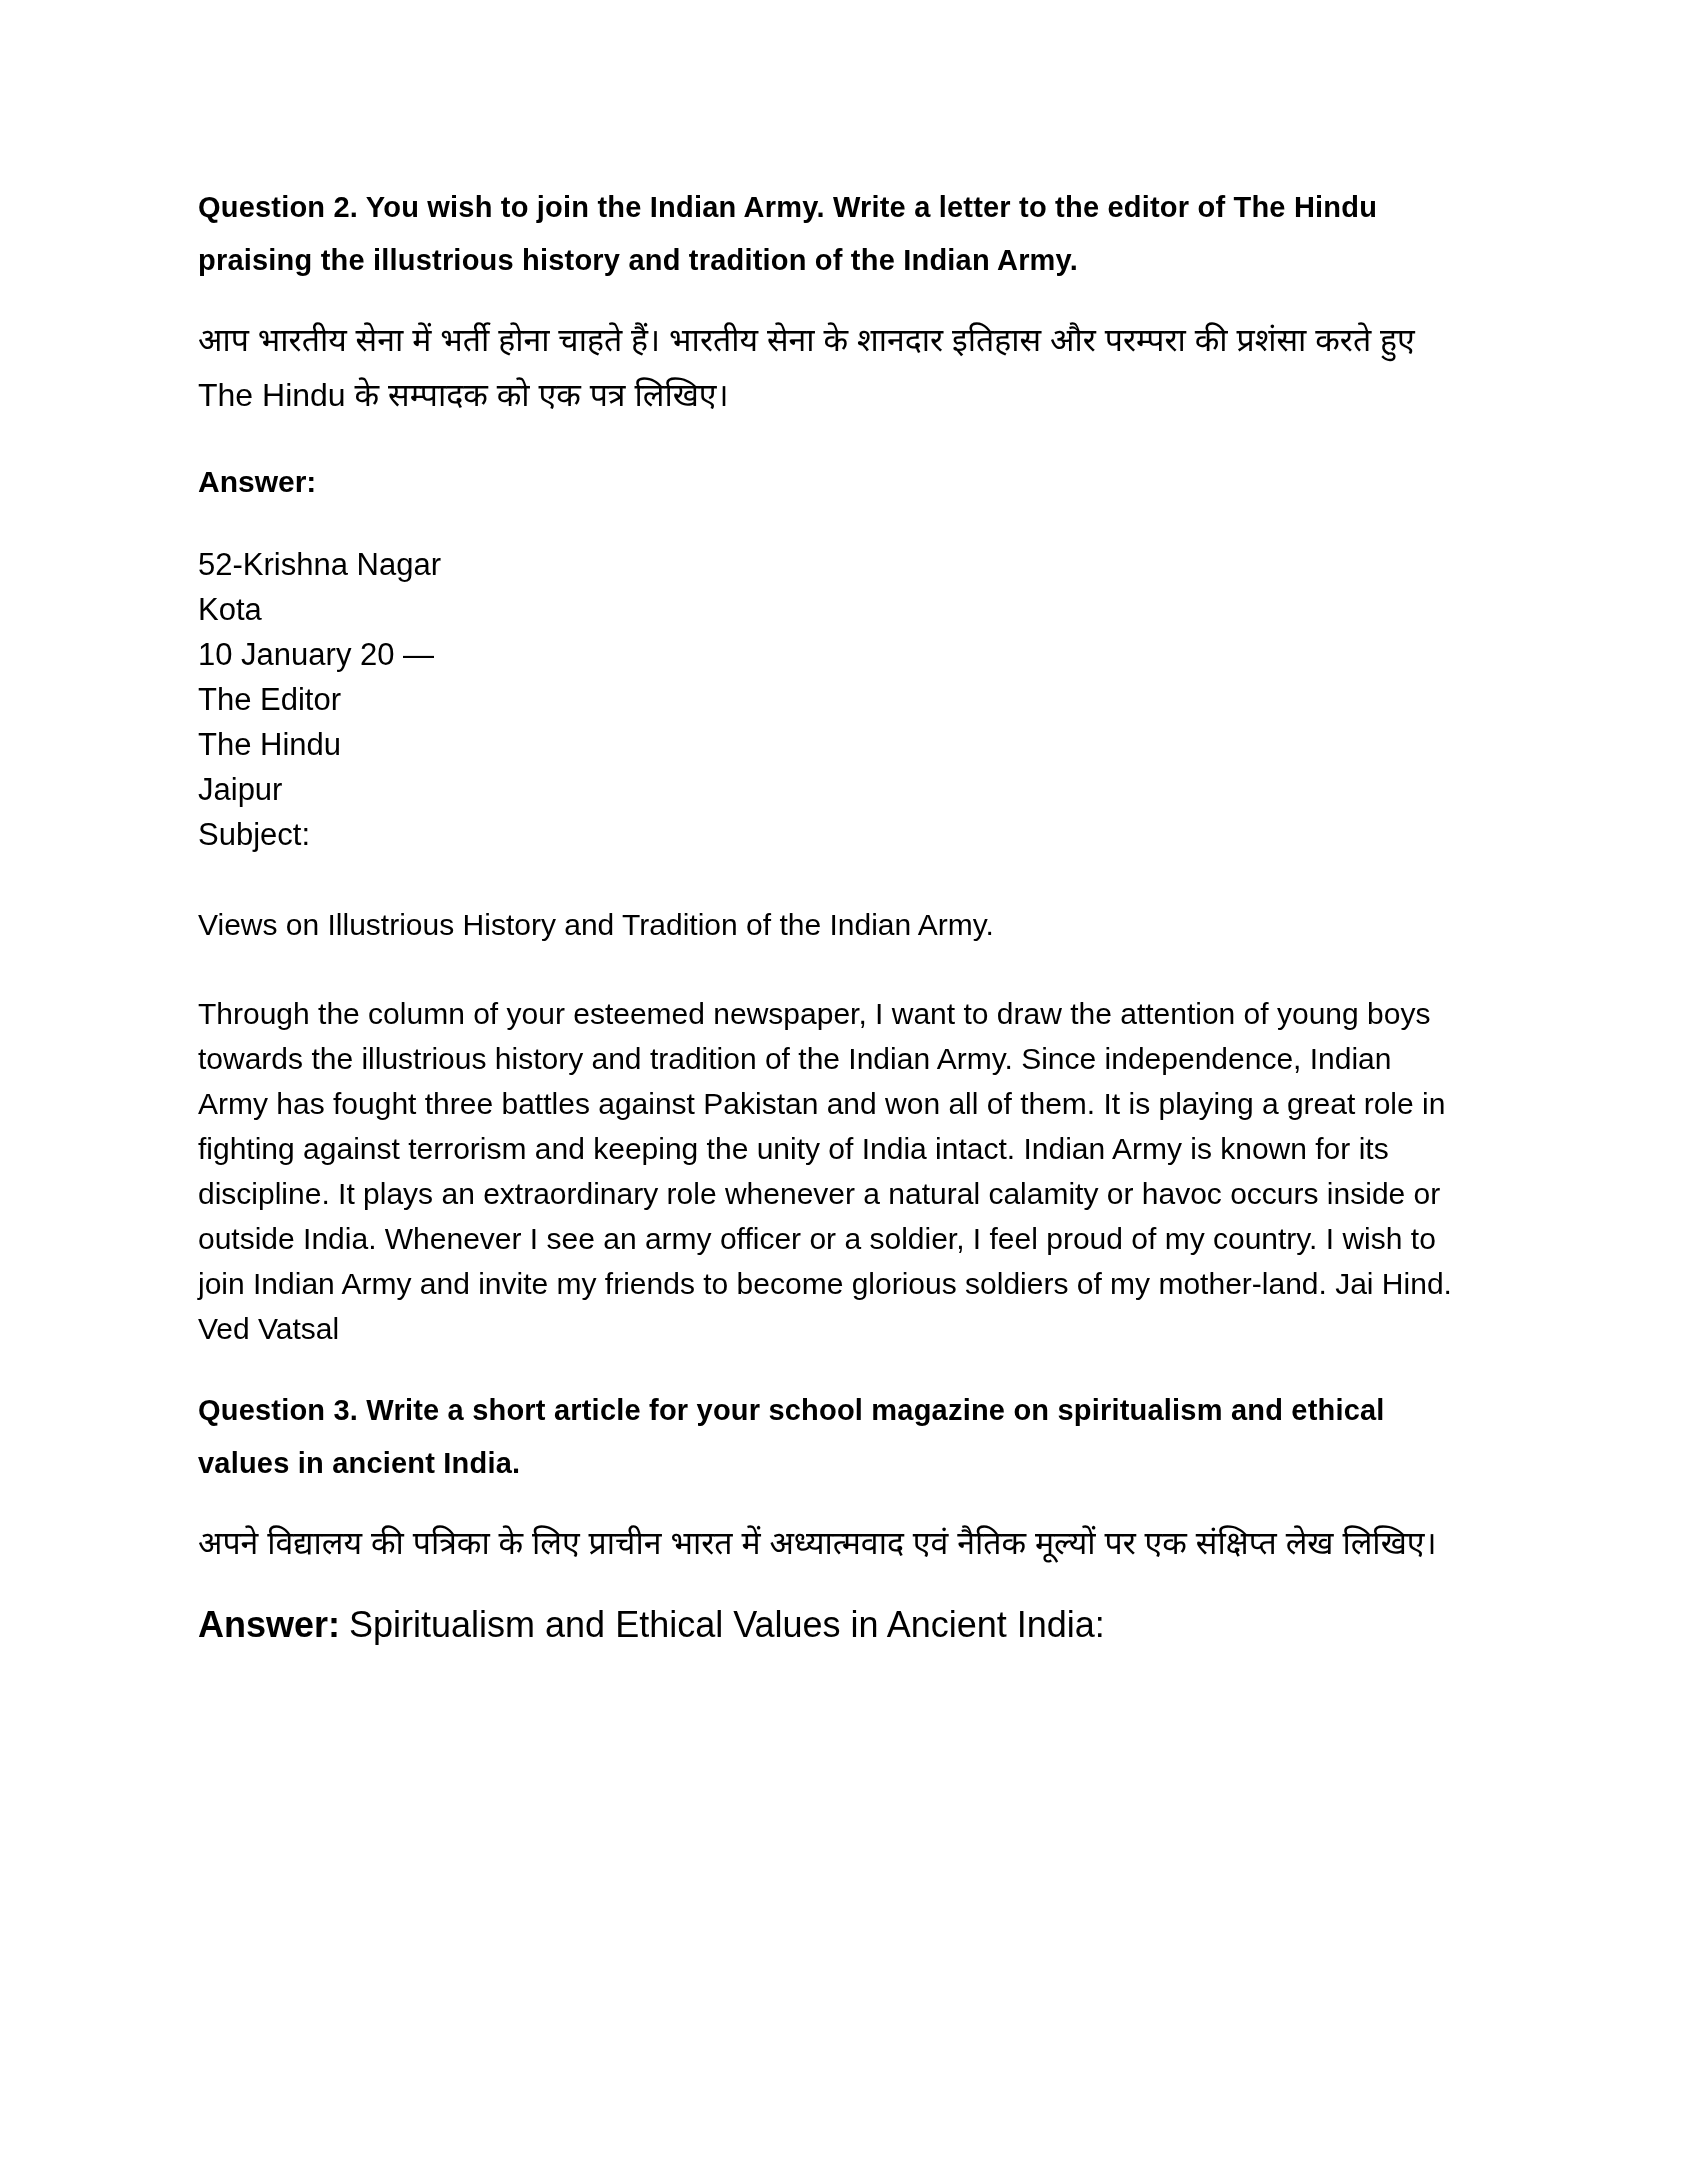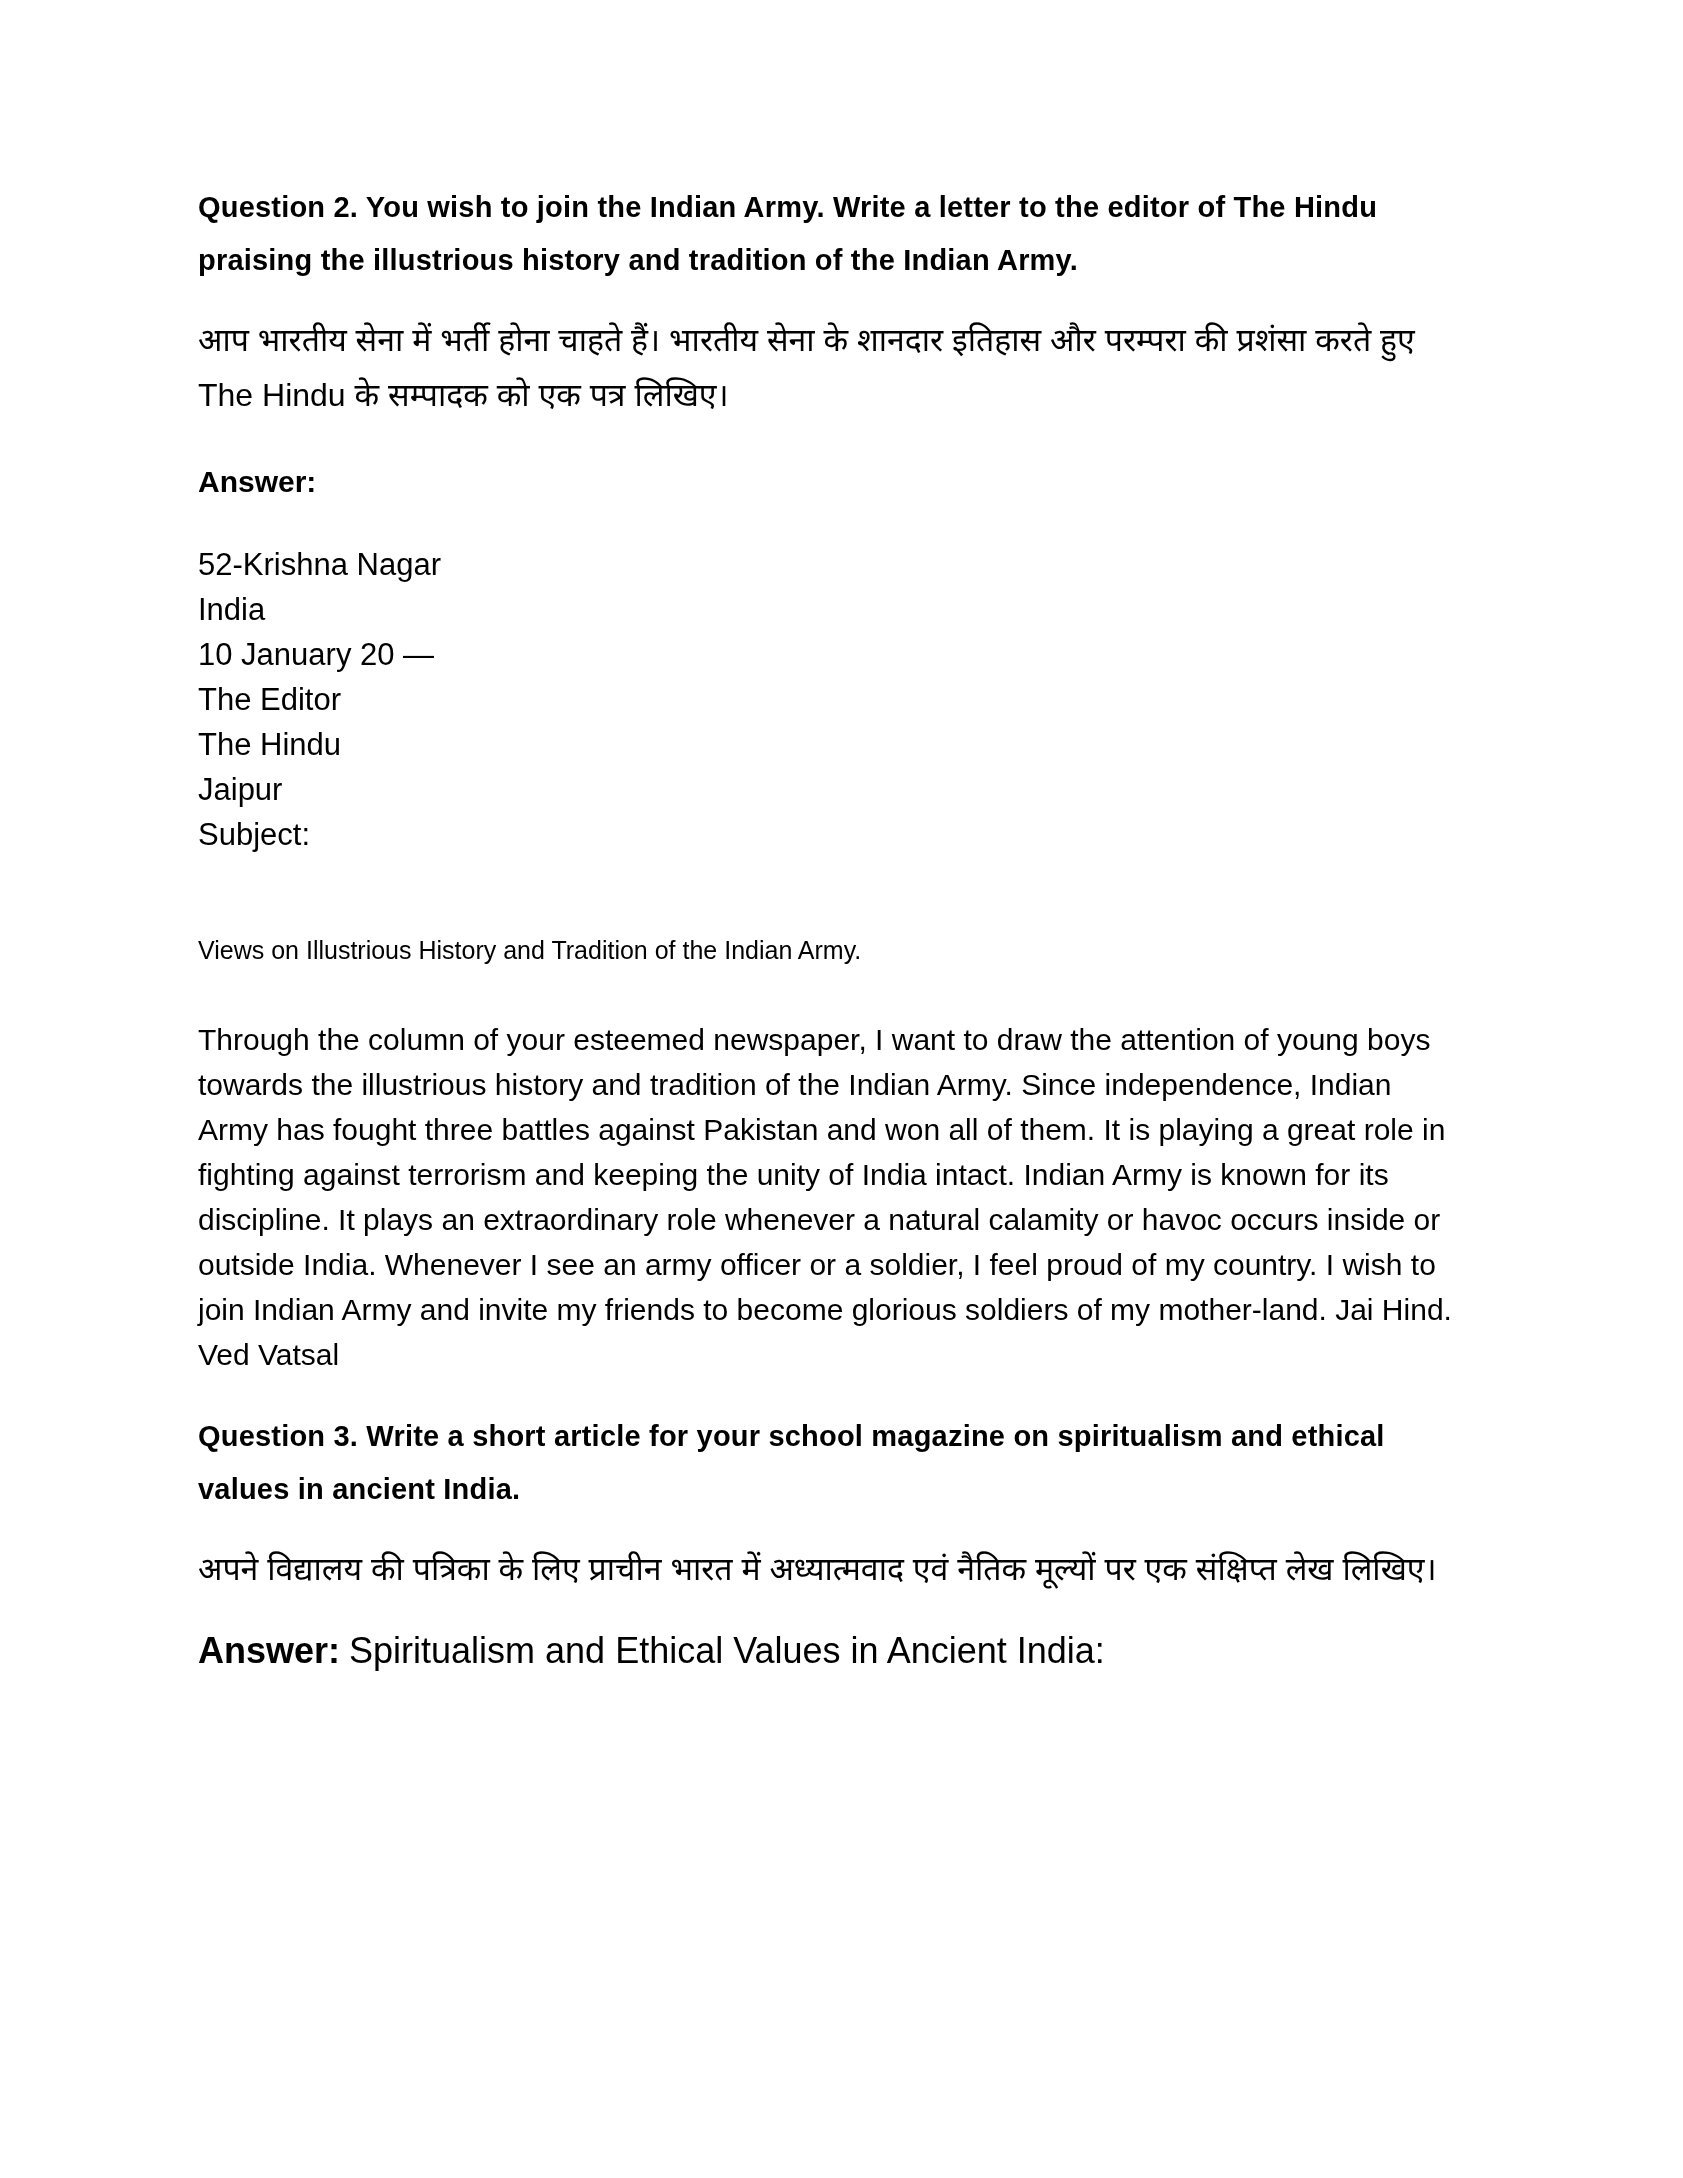--- a/index.html
+++ b/index.html
@@ -43,23 +43,23 @@
     margin-top: 36px;
   }
   .address-block {
     margin-top: 38px;
   }
   .body-line, .address-line {
     font-size: 31px;
     line-height: 45px;
   }
   .subject-line {
-    font-size: 25px;
+    font-size: 30px;
     line-height: 45px;
-    margin-top: 71px;
+    margin-top: 45px;
   }
   .salutation {
     font-size: 30px;
     line-height: 45px;
     margin-top: 43px;
   }
   .letter-body {
     font-size: 30px;
     line-height: 45px;
     margin-top: 44px;
@@ -95,21 +95,21 @@
   <div class="content">
 
     <div class="q-heading">Question 2. You wish to join the Indian Army. Write a letter to the editor of The Hindu praising the illustrious history and tradition of the Indian Army.</div>
 
     <div class="hindi">आप भारतीय सेना में भर्ती होना चाहते हैं। भारतीय सेना के शानदार इतिहास और परम्परा की प्रशंसा करते हुए The Hindu के सम्पादक को एक पत्र लिखिए।</div>
 
     <div class="answer-label">Answer:</div>
 
     <div class="address-block">
       <div class="address-line">52-Krishna Nagar</div>
-      <div class="address-line">India</div>
+      <div class="address-line">Kota</div>
       <div class="address-line">10 January 20 —</div>
       <div class="address-line">The Editor</div>
       <div class="address-line">The Hindu</div>
       <div class="address-line">Jaipur</div>
       <div class="address-line">Subject:</div>
     </div>
 
     <div class="subject-line">Views on Illustrious History and Tradition of the Indian Army.</div>
 
 

